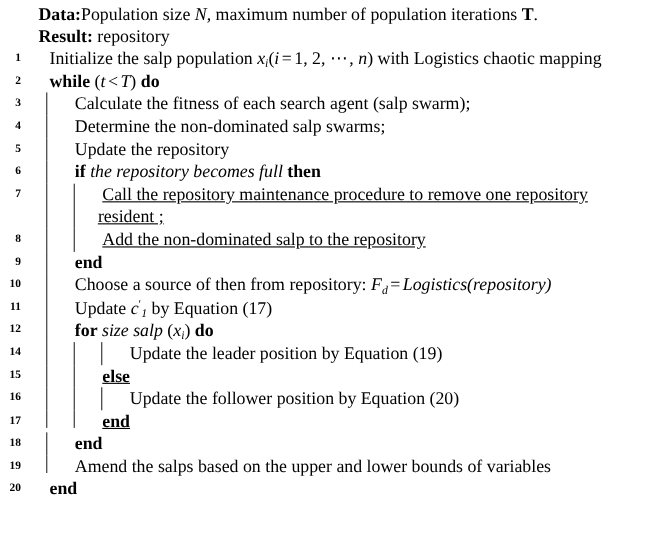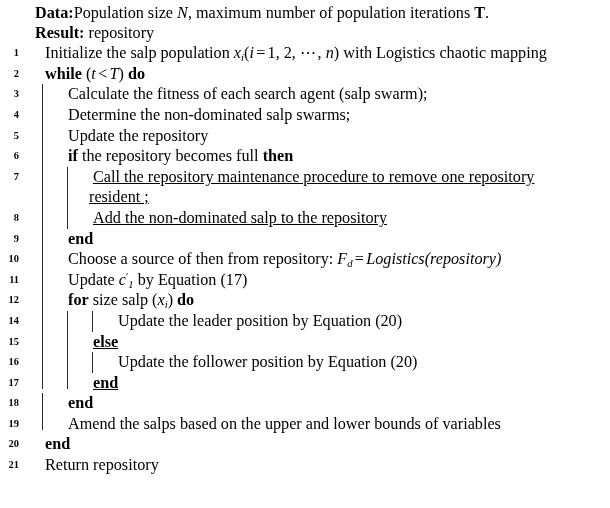--- a/index.html
+++ b/index.html
@@ -26,21 +26,21 @@
   
   .alg-header {
     padding-left: 35px;
     font-size: 16.2px;
     line-height: 19.6px;
   }
   .alg-header .hrow {
     white-space: nowrap;
   }
   .kw { font-weight: bold; }
-  .it { }
+  .it { font-style: italic; }
 
   
   .mi {
     font-family: "Liberation Serif", "DejaVu Serif", serif;
     font-style: italic;
   }
   .mup { font-style: normal; }
   sub {
     font-size: 0.66em;
     vertical-align: -0.28em;
@@ -220,21 +220,21 @@
     </div>
   </div>
 
 
   <div class="alg-line">
     <div class="ln">14</div>
     <div class="body d3">
       <span class="rail r1"></span>
       <span class="rail r2"></span>
       <span class="rail r3"></span>
-      <span class="txt">Update the leader position by Equation (20)</span>
+      <span class="txt">Update the leader position by Equation (19)</span>
     </div>
   </div>
 
   <div class="alg-line">
     <div class="ln">15</div>
     <div class="body d2">
       <span class="rail r1"></span>
       <span class="rail r2"></span>
       <span class="txt kw">else</span>
     </div>
@@ -275,20 +275,14 @@
     </div>
   </div>
 
   <div class="alg-line">
     <div class="ln">20</div>
     <div class="body d0">
       <span class="txt kw">end</span>
     </div>
   </div>
 
-  <div class="alg-line">
-    <div class="ln">21</div>
-    <div class="body d0">
-      <span class="txt">Return repository</span>
-    </div>
-  </div>
 
 </div>
 
 </body></html>

